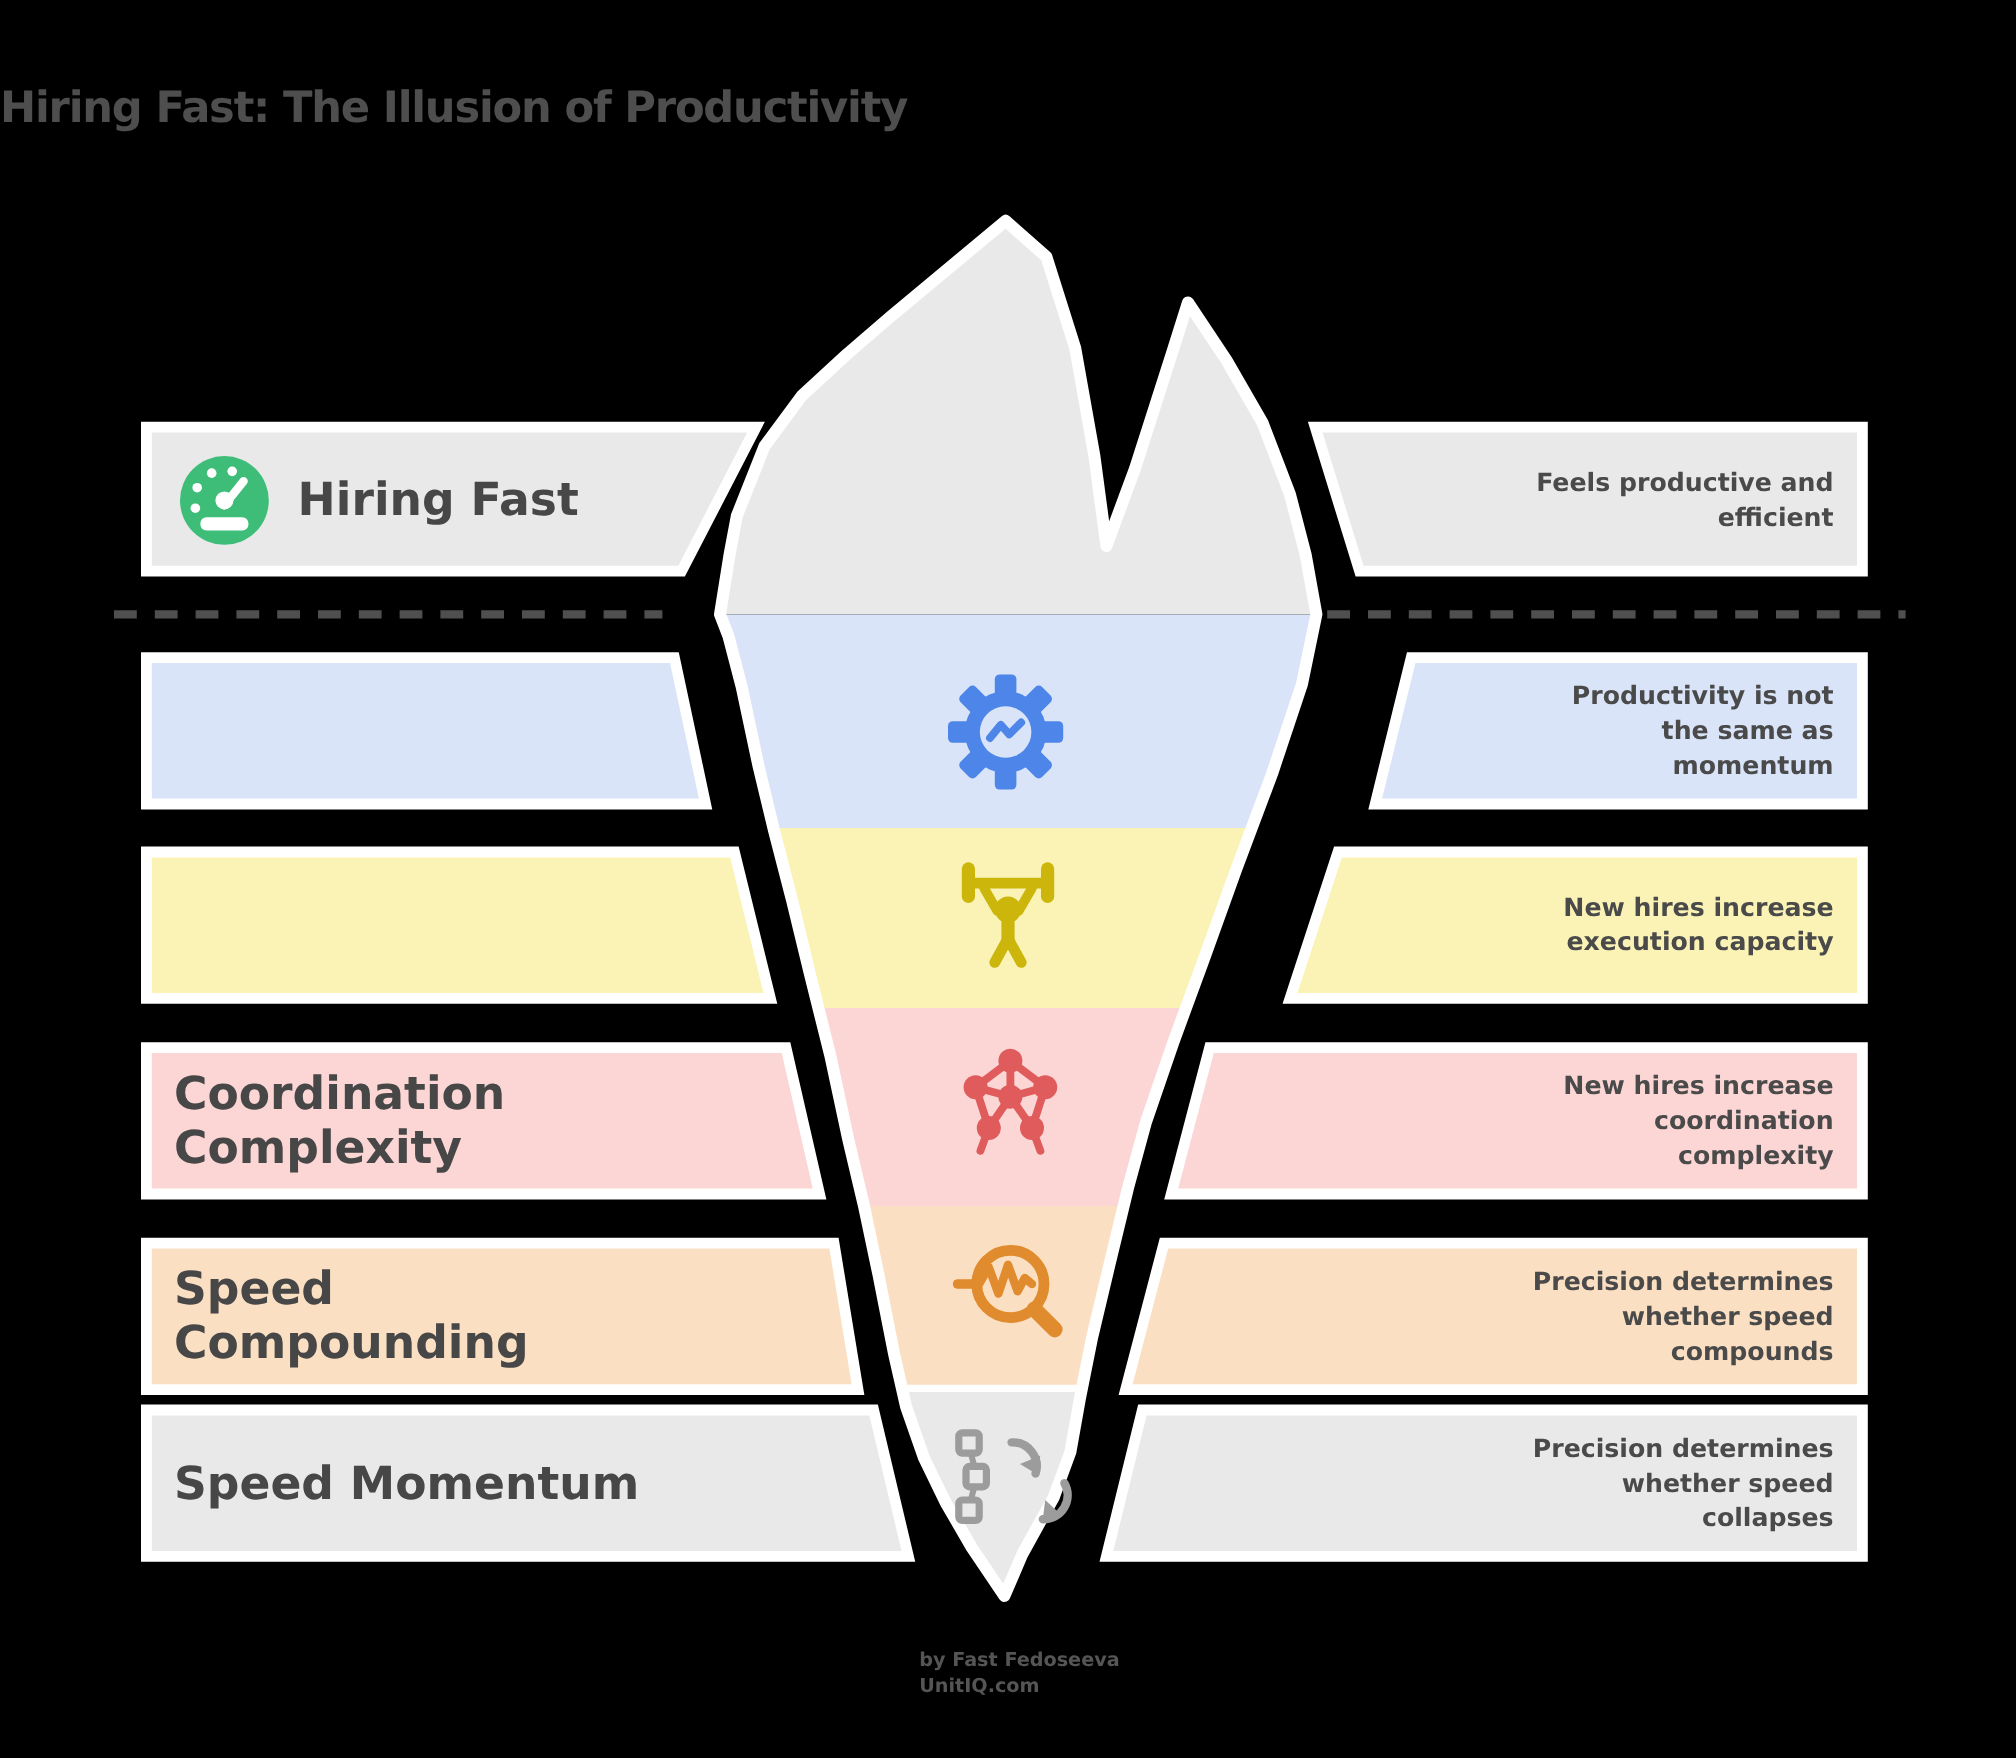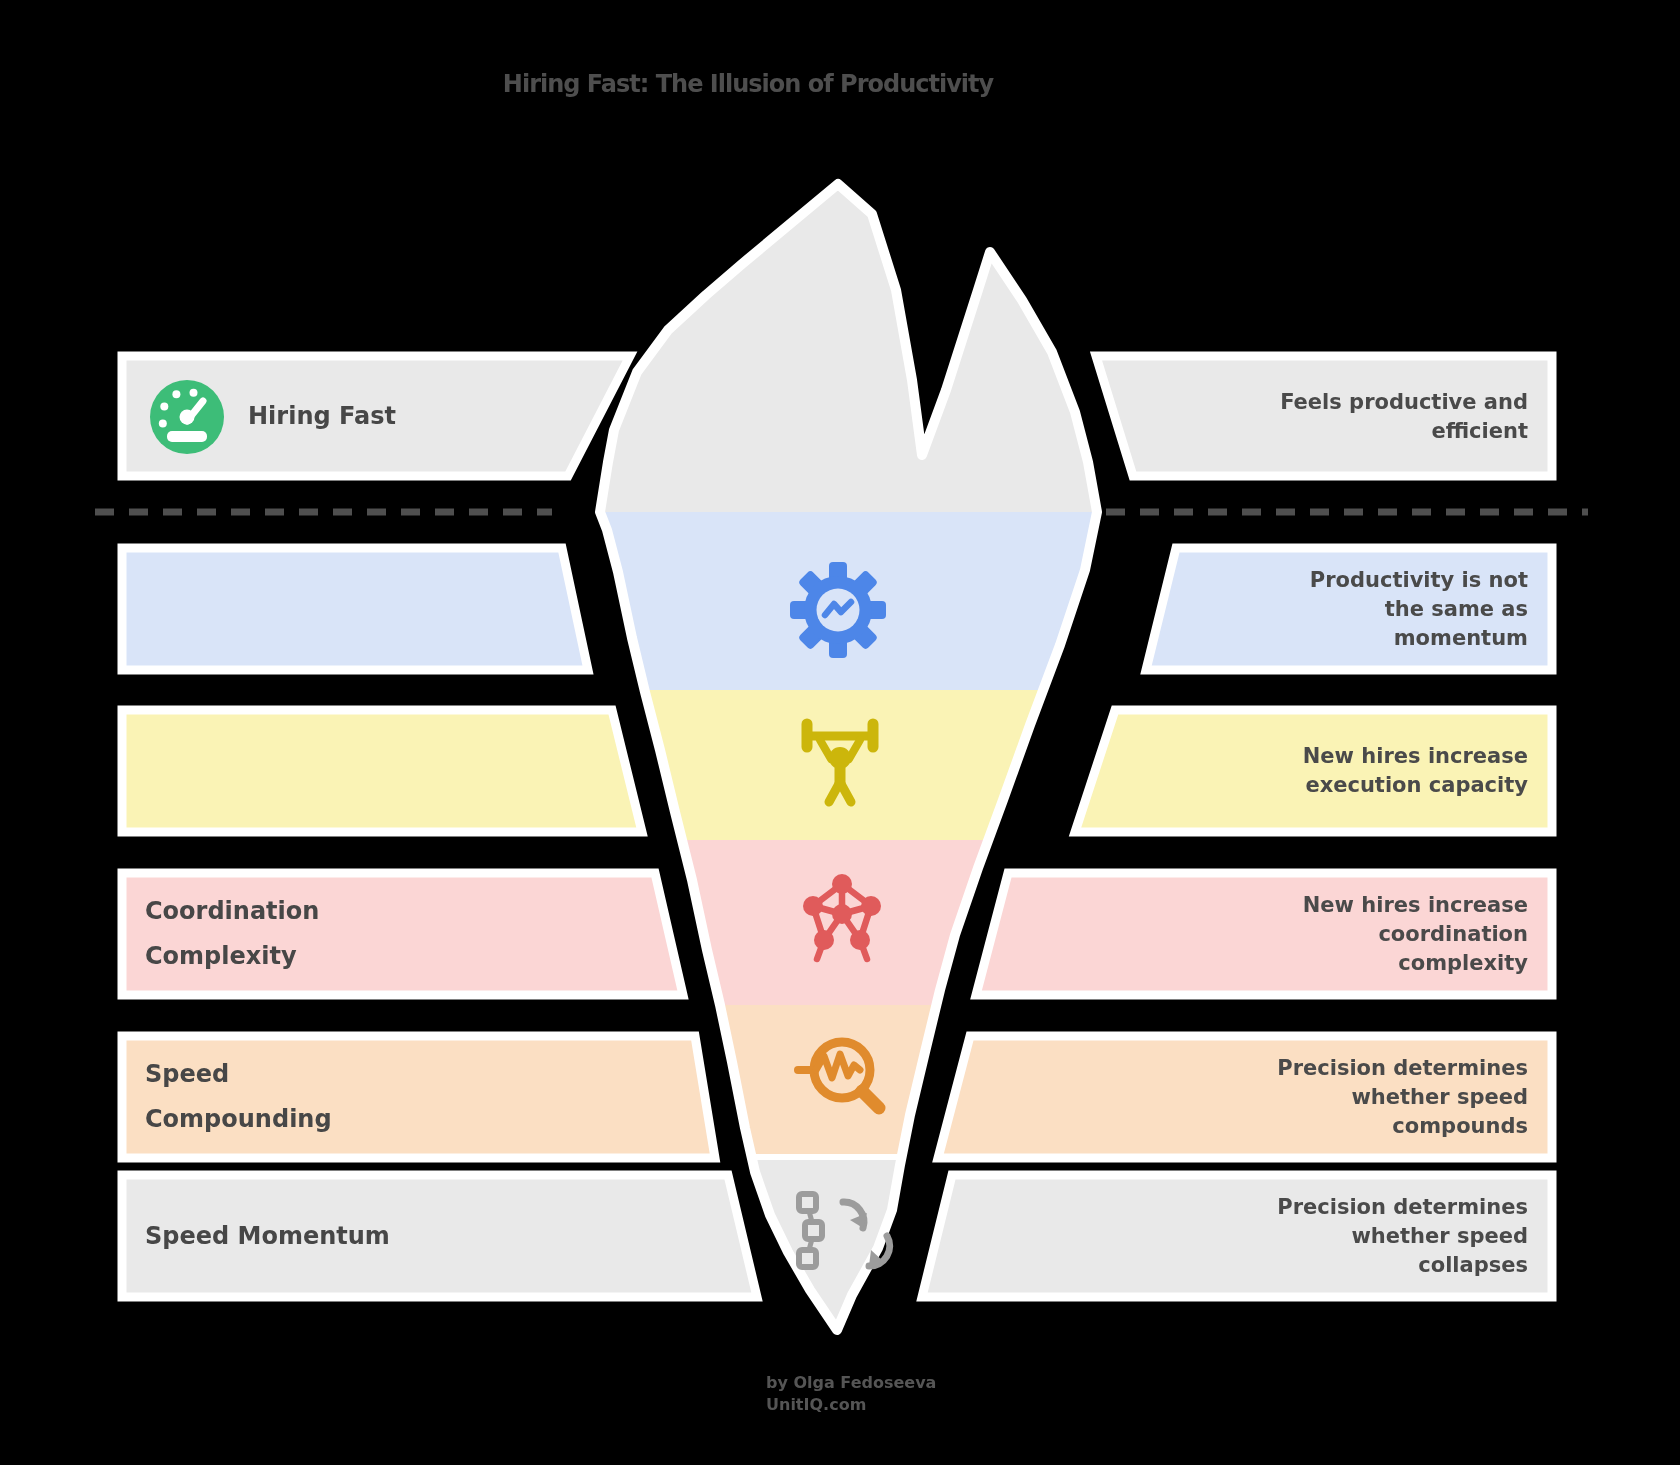--- a/index.html
+++ b/index.html
@@ -3,24 +3,24 @@
 <meta charset="utf-8">
 <style>
   html,body{margin:0;padding:0;background:#000;}
   #stage{
     position:relative;width:1680px;height:1465px;background:#000;
     font-family:"DejaVu Sans","Liberation Sans",sans-serif;overflow:hidden;
   }
   #art{position:absolute;left:0;top:0;}
   .txt{position:absolute;white-space:pre-line;color:#4a4a4a;font-weight:700;}
   .title{
-    left:0;top:70px;width:1496px;text-align:center;
-    font-size:24px;letter-spacing:-1px;color:#4e4e4e;
+    left:0;top:70px;width:1496px;
+    font-size:36px;letter-spacing:-1px;color:#4e4e4e;
   }
-  .row-label{left:145px;font-size:24px;line-height:45px;color:#474747;}
+  .row-label{left:145px;font-size:38px;line-height:45px;color:#474747;}
   .row-desc{
     right:152px;width:430px;text-align:right;
     font-size:21px;line-height:29px;color:#4a4a4a;
   }
   .footer-line{left:766px;font-size:16px;line-height:22px;color:#555;}
 </style>
 </head>
 <body>
 
 <div id="stage">
@@ -176,16 +176,16 @@
   <div class="txt row-desc" style="top:891px;">New hires increase
 coordination
 complexity</div>
   <div class="txt row-desc" style="top:1054px;">Precision determines
 whether speed
 compounds</div>
   <div class="txt row-desc" style="top:1193px;">Precision determines
 whether speed
 collapses</div>
 
-  <div class="txt footer-line" style="top:1372px;">by Olga Fedoseeva</div>
+  <div class="txt footer-line" style="top:1372px;">by Fast Fedoseeva</div>
   <div class="txt footer-line" style="top:1394px;text-align:right;">UnitIQ.com</div>
 
 </div>
 
 </body></html>

